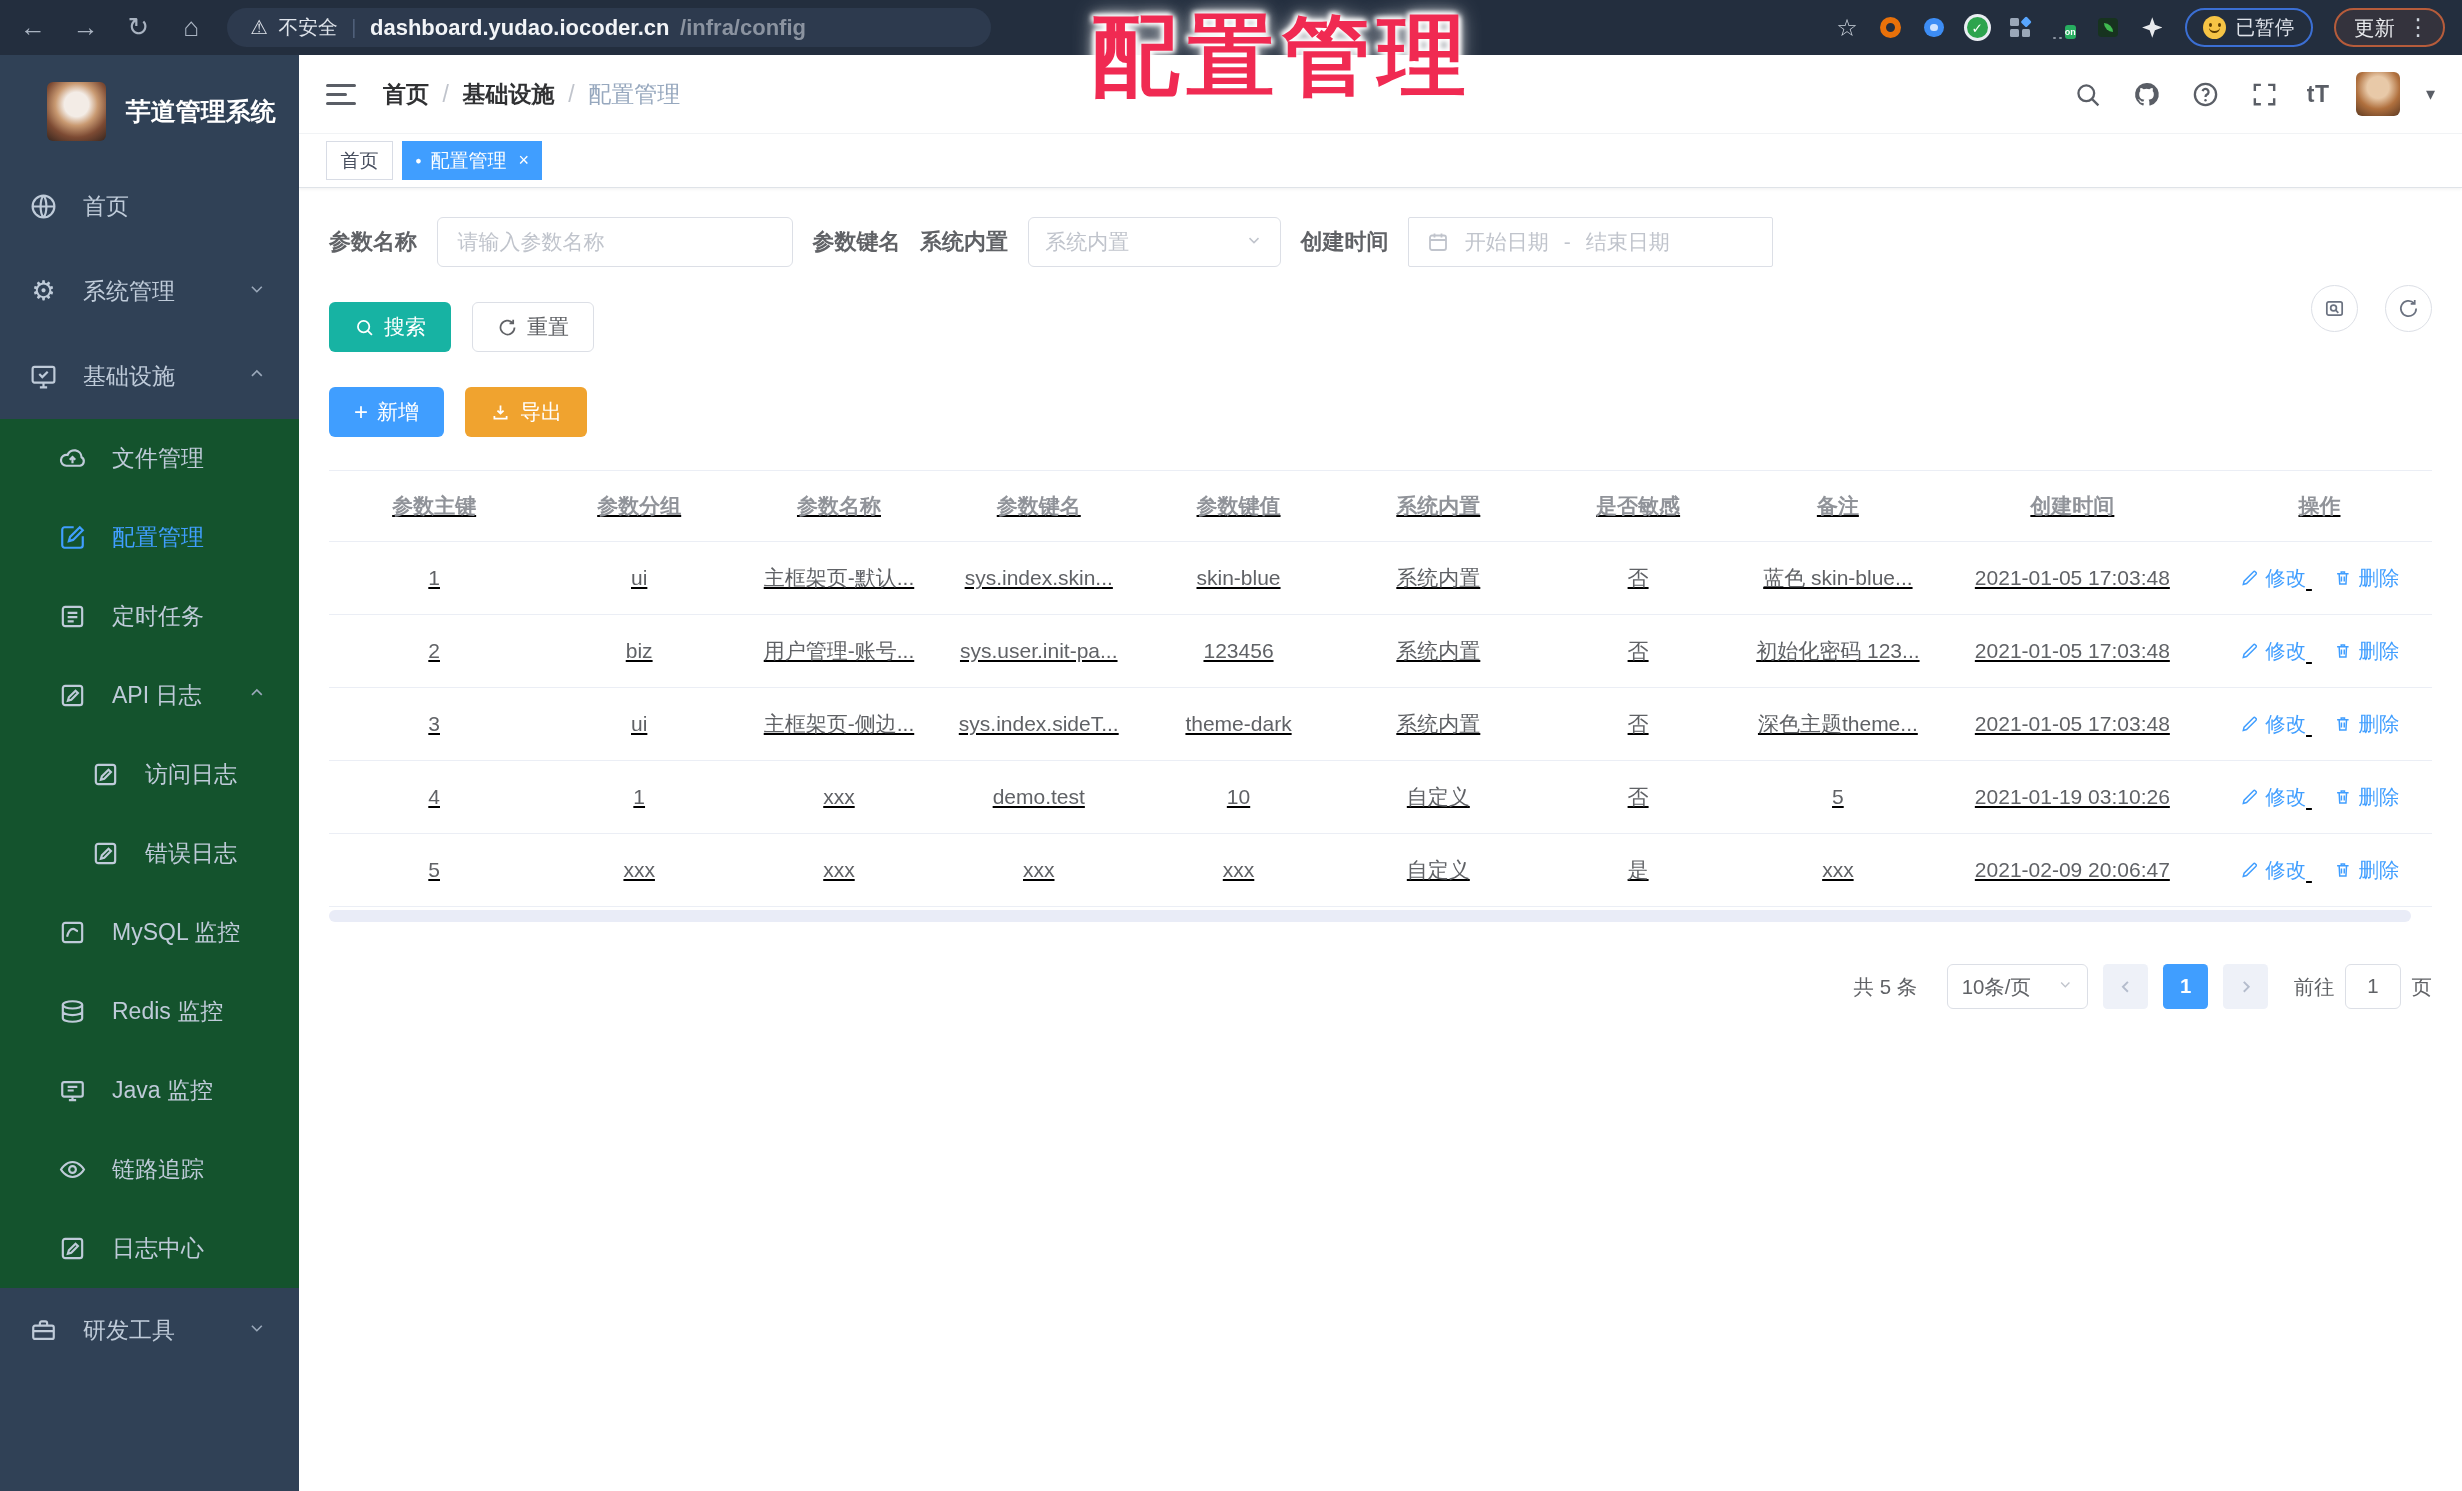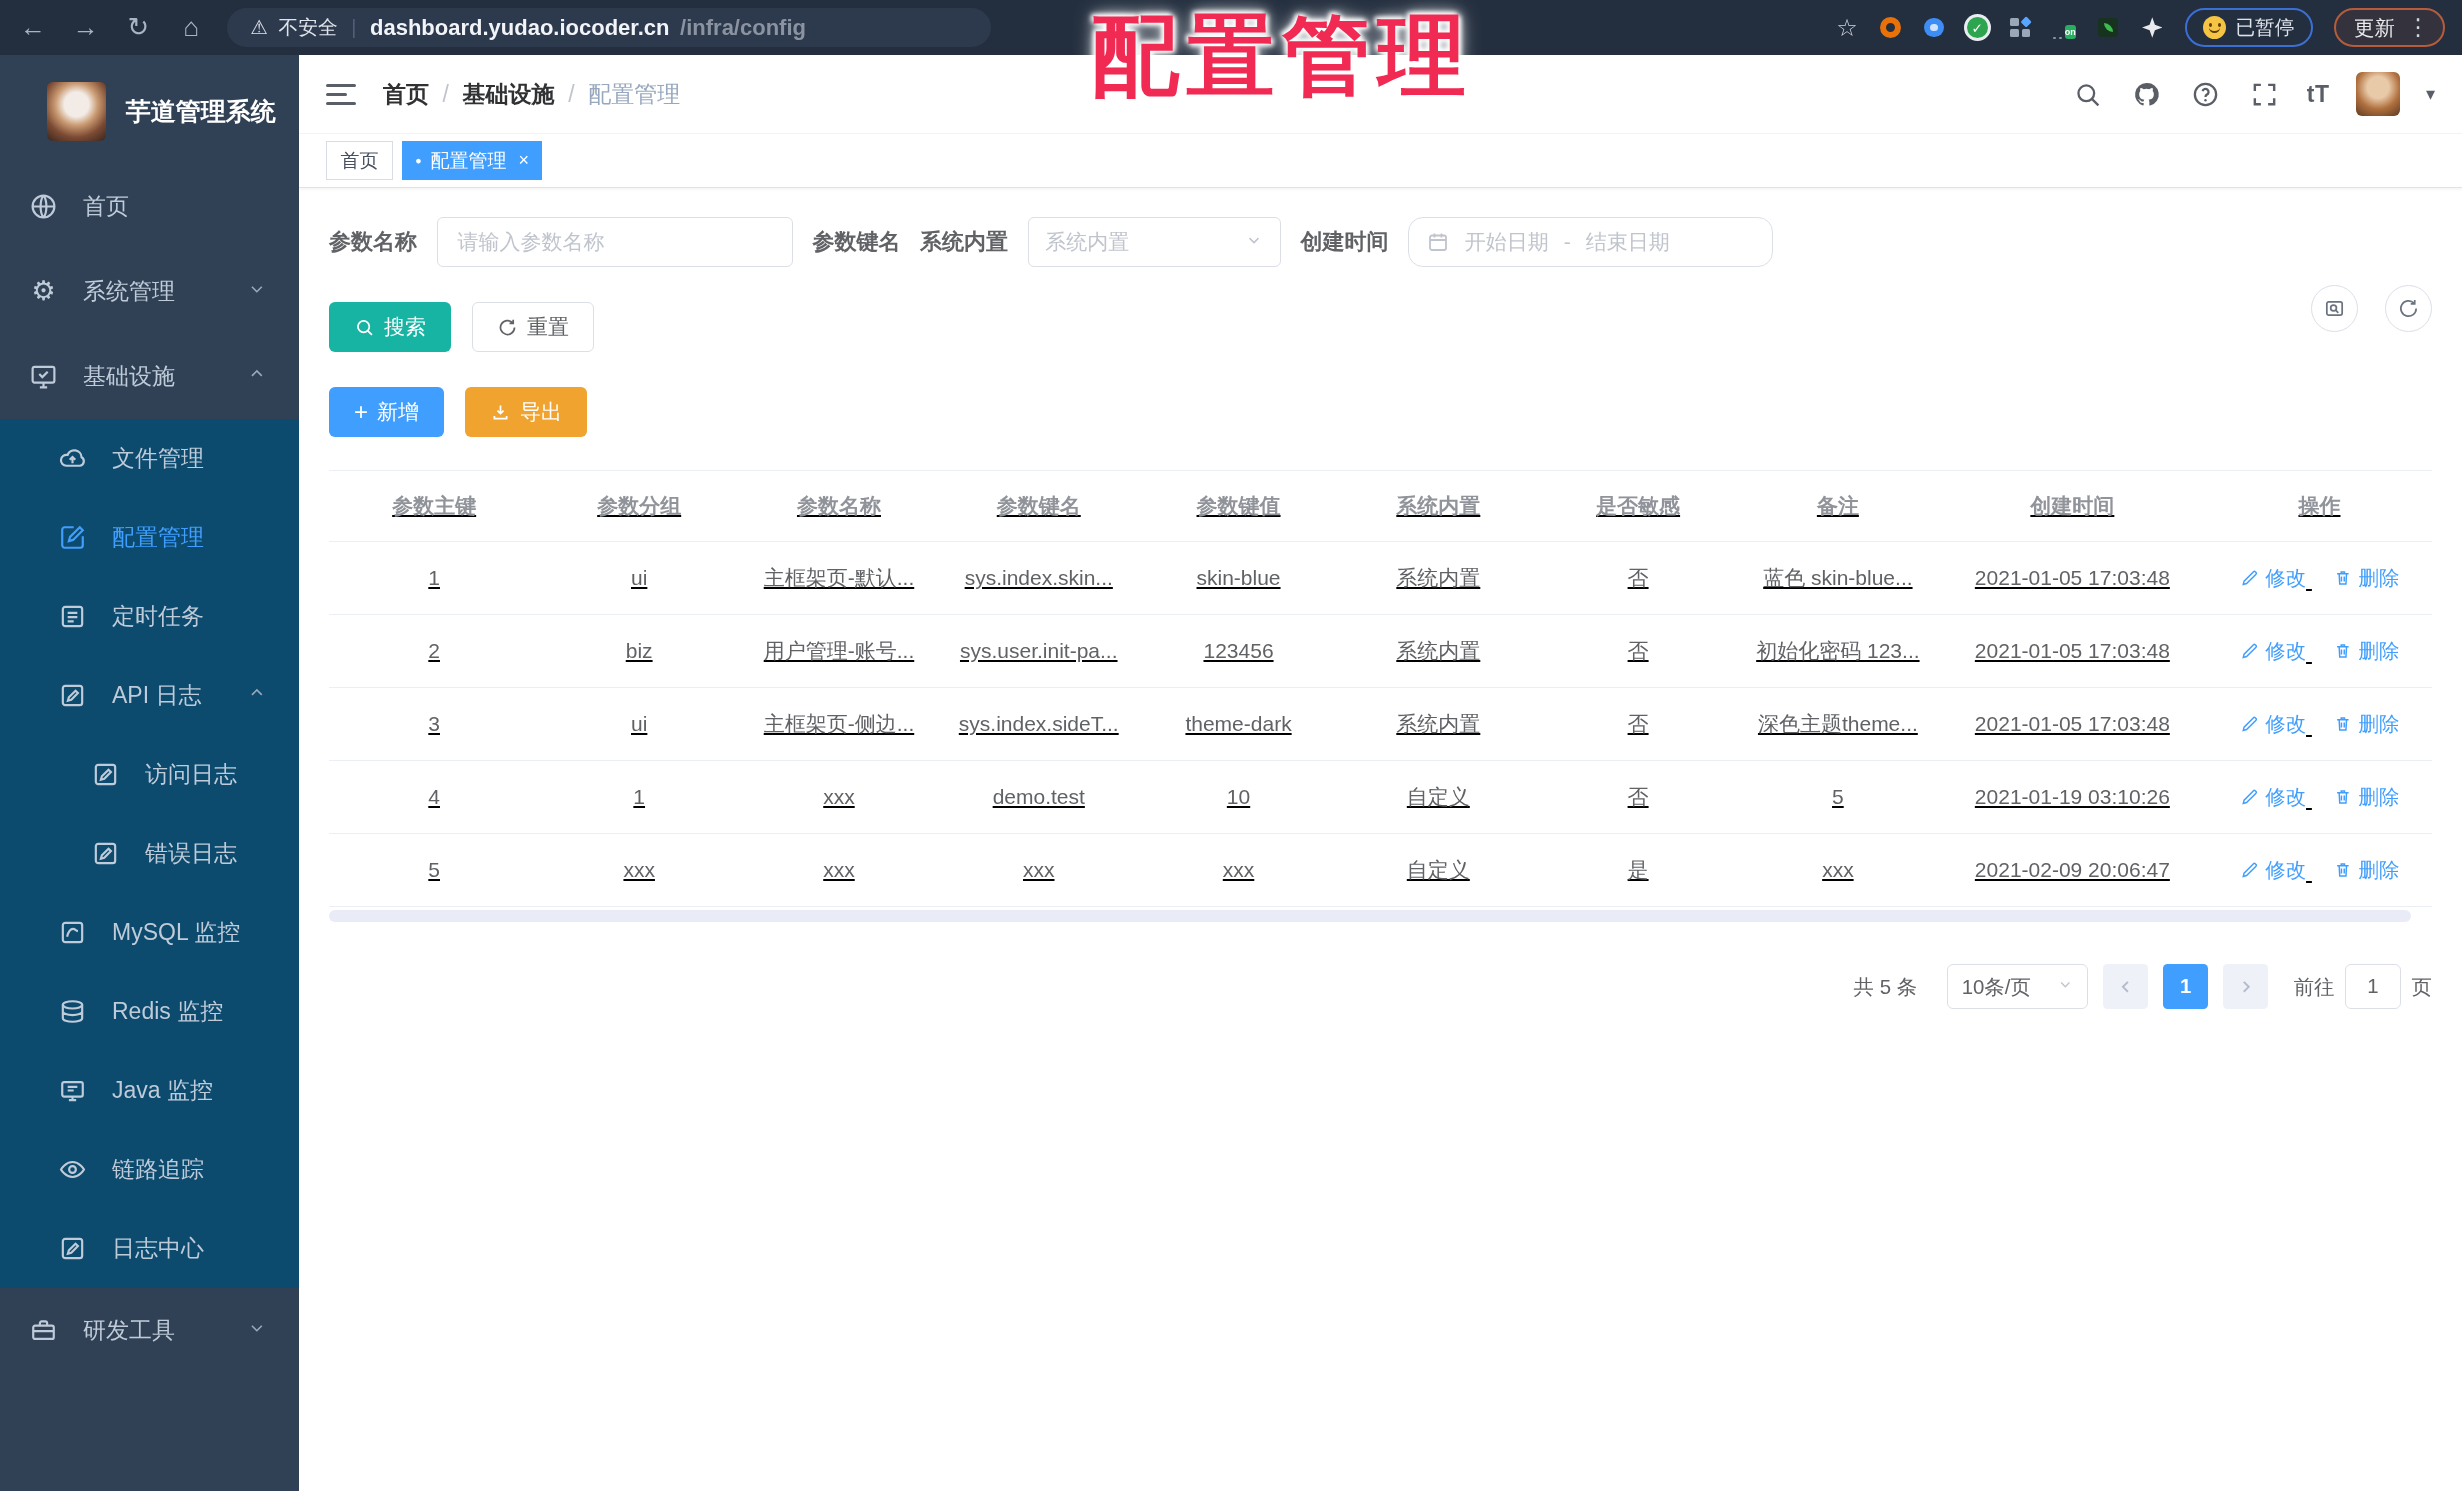--- a/index.html
+++ b/index.html
@@ -47,21 +47,21 @@
 
   
   .sidebar { width:299px; background:#304156; color:#bfcbd9; flex-shrink:0; overflow:hidden; }
   .logo-row { display:flex; align-items:center; gap:19.7px; padding:27px 0 23px 47px; }
   .logo-img { width:59px; height:59px; border-radius:6px; background:radial-gradient(circle at 50% 38%, #f3ece6 26%, #c99a72 45%, #7c4a33 70%, #36261f 100%); }
   .logo-title { color:#fff; font-size:25px; font-weight:bold; }
   .menu-item { display:flex; align-items:center; height:85px; padding-left:27px; font-size:23px; cursor:pointer; }
   .menu-item .mi-icon { width:33px; height:33px; margin-right:23px; display:flex; align-items:center; justify-content:center; color:#bfcbd9; flex-shrink:0; }
   .menu-item .mi-icon svg { width:29px; height:29px; }
   .menu-item .chev { margin-left:auto; margin-right:32px; color:#9aa8ba; }
-  .submenu { background:#0c4a6e; }
+  .submenu { background:#14532d; }
   .submenu .menu-item { height:79px; padding-left:56px; }
   .submenu .menu-item.lvl3 { padding-left:89px; }
   .menu-item.active, .menu-item.active .mi-icon { color:#409eff; }
   .gear-glyph { font-size:27px; line-height:1; }
 
   
   .content { flex:1; display:flex; flex-direction:column; background:#fff; min-width:0; }
   .navbar { height:79px; display:flex; align-items:center; padding:0 27px; border-bottom:0.8px solid #f1f3f5; }
   .hamburger { width:30px; display:flex; flex-direction:column; gap:6px; cursor:pointer; margin-right:27px; }
   .hamburger i { display:block; height:3px; background:#5a5e66; border-radius:1.5px; }
@@ -86,21 +86,21 @@
   .page { padding:29px 30px 8px 30px; position:relative; flex:1; }
 
   
   .filters { display:flex; align-items:center; gap:19.7px; flex-wrap:nowrap; }
   .f-label { font-size:22px; color:#606266; font-weight:bold; white-space:nowrap; }
   .f-input { height:50px; border:1.5px solid #dcdfe6; border-radius:6px; font-size:21px; color:#606266; padding:0 19.7px; outline:none; }
   .f-input::placeholder { color:#c0c4cc; }
   .inp-name, .inp-key { width:356px; }
   .f-select { width:253px; height:50px; border:1.5px solid #dcdfe6; border-radius:6px; display:flex; align-items:center; padding:0 16.6px; color:#c0c4cc; font-size:21px; cursor:pointer; }
   .f-select .caret { margin-left:auto; color:#c0c4cc; }
-  .f-date { width:365px; height:50px; border:1.5px solid #dcdfe6; border-radius:15px; display:flex; align-items:center; gap:15px; padding:0 16.6px; font-size:21px; color:#c0c4cc; }
+  .f-date { width:365px; height:50px; border:1.5px solid #dcdfe6; border-radius:2px; display:flex; align-items:center; gap:15px; padding:0 16.6px; font-size:21px; color:#c0c4cc; }
   .f-date svg { width:24px; height:24px; color:#c0c4cc; flex-shrink:0; }
   .f-date .d-sep { color:#c0c4cc; }
 
   
   .btnrow { display:flex; align-items:center; gap:21px; margin-top:35px; }
   .btn { display:inline-flex; align-items:center; justify-content:center; gap:9px; height:50px; padding:0 24px; border-radius:6px; font-size:21px; cursor:pointer; border:1.5px solid transparent; }
   .btn svg { width:21px; height:21px; }
   .btn-search { background:#17b3a3; color:#fff; }
   .btn-reset { background:#fff; color:#606266; border-color:#dcdfe6; }
   .btn-add { background:#409eff; color:#fff; }

